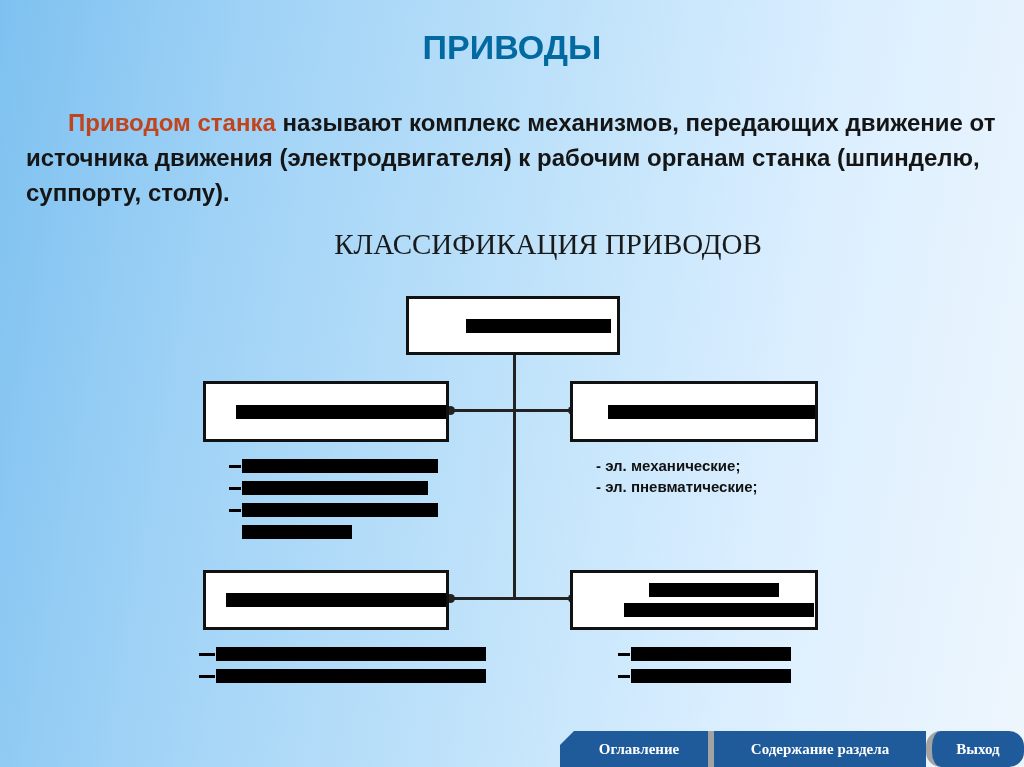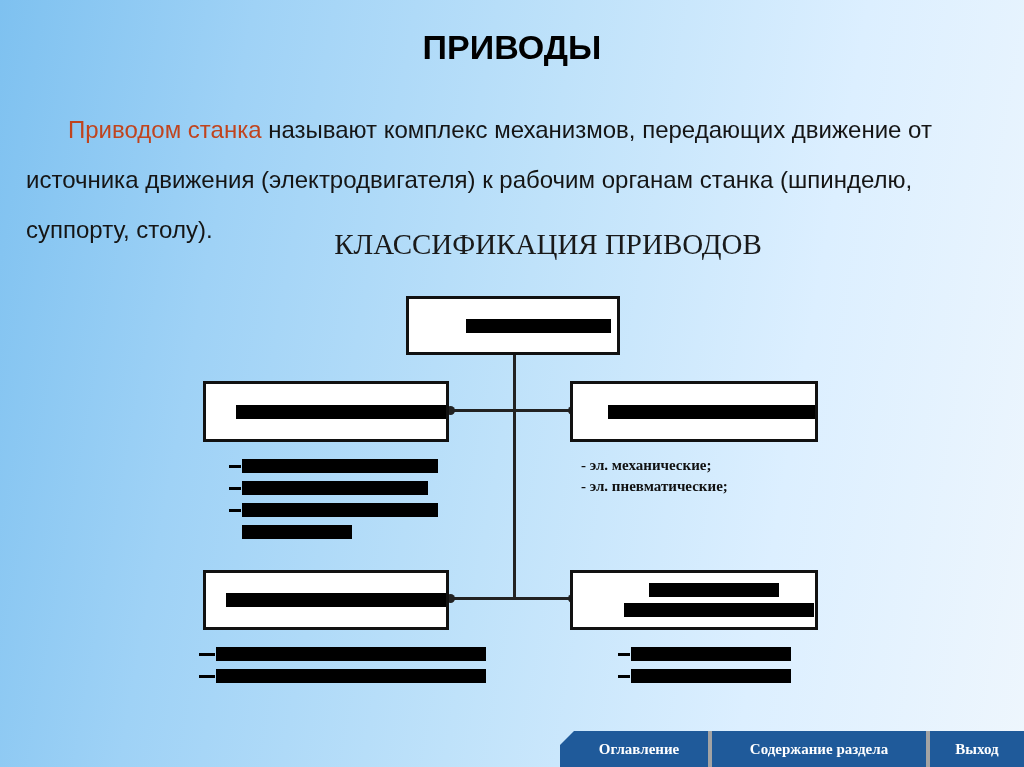--- a/index.html
+++ b/index.html
@@ -4,26 +4,26 @@
 <style>
   html, body { margin:0; padding:0; }
   body {
     width:1024px; height:767px; overflow:hidden; position:relative;
     background: linear-gradient(100deg, #7ec1f0 0%, #9fd2f6 22%, #bfe2fa 50%, #dcefff 75%, #eef6fd 100%);
     font-family: "Liberation Sans", sans-serif;
   }
   .title {
     position:absolute; left:0; width:1024px; top:28px; text-align:center;
     font-family:"Liberation Sans", sans-serif; font-weight:bold; font-size:34px;
-    color:#000000; letter-spacing:0;
+    color:#0369a1; letter-spacing:0;
   }
   .intro {
     position:absolute; left:26px; top:105px; width:980px;
-    font-family:"Liberation Sans", sans-serif; font-weight:normal; font-size:24px;
-    line-height:50px; color:#151515; text-indent:42px;
+    font-family:"Liberation Sans", sans-serif; font-weight:bold; font-size:24px;
+    line-height:35px; color:#151515; text-indent:42px;
   }
   .intro .accent { color:#c0441e; }
   .subtitle {
     position:absolute; left:0; width:1096px; top:228px; text-align:center;
     font-family:"Liberation Serif", serif; font-size:29px; color:#1a1a1a;
   }
   .box {
     position:absolute; background:#fff; border:3px solid #111; box-sizing:border-box;
     display:flex; align-items:center; justify-content:center;
   }
@@ -36,21 +36,21 @@
   .list div { white-space:nowrap; }
   .redlist .row { display:flex; align-items:center; height:22px; }
   .redlist .dash { width:12px; height:3px; background:#000; margin-right:1px; }
   .redlist .bar { height:14px; background:#000; }
   .nav {
     position:absolute; bottom:0; right:0; height:36px; display:flex;
   }
   .nav .tab {
     background:#1f5a9a; color:#fff; font-family:"Liberation Serif", serif; font-weight:bold;
     font-size:15px; display:flex; align-items:center; justify-content:center;
-    border-left:4px solid #a3a3a3; height:36px; box-sizing:border-box; cursor:pointer;
+    border-left:6px solid #a3a3a3; height:36px; box-sizing:border-box; cursor:pointer;
   }
   .nav .tab.first { border-left:none; clip-path: polygon(14px 0, 100% 0, 100% 100%, 0 100%, 0 14px); font-family: Liberation Serif, serif; }
 </style>
 </head>
 <body>
 
 <div class="title">ПРИВОДЫ</div>
 
 <div class="intro"><span class="accent">Приводом станка</span><span> называют комплекс механизмов, передающих движение от источника движения (электродвигателя) к рабочим органам станка (шпинделю, суппорту, столу).</span></div>
 
@@ -96,21 +96,21 @@
     </div>
   <div class="row" title="[illegible]">
       <span class="dash"></span>
       <span class="bar" style="width:196px;"></span>
     </div>
   <div class="row" style="padding-left:13px;" title="[illegible]">
       <span class="bar" style="width:110px;"></span>
     </div>
 </div>
 
-<div class="list" style="left:581px; top:455px;font-family:Liberation Serif, serif;">
+<div class="list" style="left:596px; top:455px;">
   <div>- эл. механические;</div>
   <div>- эл. пневматические;</div>
 </div>
 
 <div class="redlist" style="position:absolute; left:199px; top:643px;">
   <div class="row" title="[illegible]">
       <span class="dash" style="width:16px;"></span>
       <span class="bar" style="width:270px;"></span>
     </div>
   <div class="row" title="[illegible]">
@@ -126,14 +126,14 @@
     </div>
   <div class="row" title="[illegible]">
       <span class="dash"></span>
       <span class="bar" style="width:160px;"></span>
     </div>
 </div>
 
 <div class="nav">
   <div class="tab first" style="width:148px; padding-left:10px;">Оглавление</div>
   <div class="tab" style="width:218px;">Содержание раздела</div>
-  <div class="tab" style="width:98px;">Выход</div>
+  <div class="tab" style="width:98px;border-radius:15px;">Выход</div>
 </div>
 
 </body></html>

